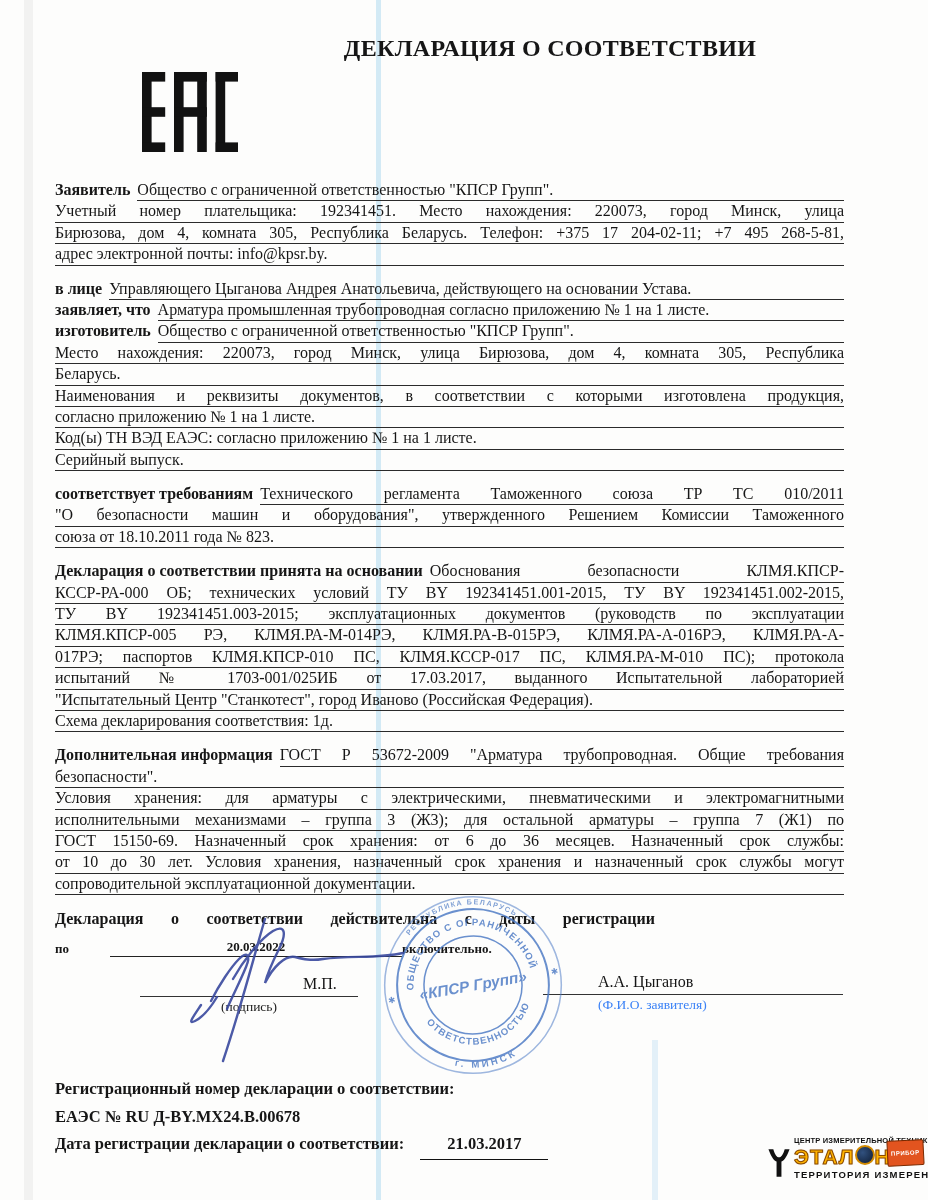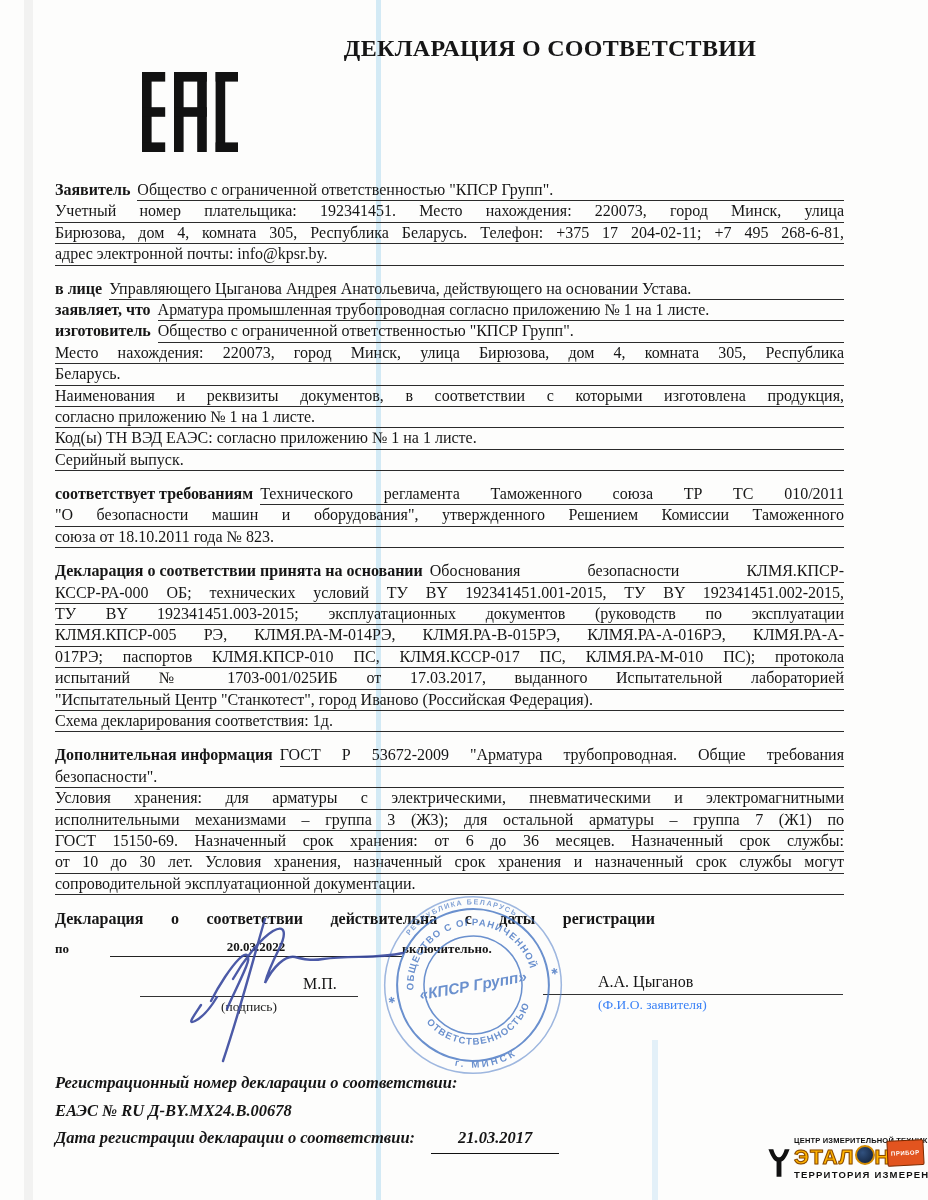--- a/index.html
+++ b/index.html
@@ -39,21 +39,21 @@
   .sig-right .cap{margin-left:55px;font-size:13.5px;margin-top:2px;color:#3b82f6;}
   .stamp{position:absolute;left:322px;top:-20px;opacity:.82;transform:rotate(-10deg);z-index:1;}
   .stamp text{fill:#4b79c4;font-family:"Liberation Sans",sans-serif;}
   .st-sm{font-size:7.5px;letter-spacing:1.5px;font-weight:bold;opacity:.85;}
   .st-md{font-size:10px;letter-spacing:1.2px;font-weight:bold;}
   .st-city{font-size:10px;letter-spacing:3px;font-weight:bold;}
   .st-center{font-size:16px;font-weight:bold;font-style:italic;}
   .st-star{font-size:9px;}
   .autograph{position:absolute;left:60px;top:-8px;z-index:2;}
 
-  .footer{margin-top:10px;font-style:italic;}
+  .footer{margin-top:16px;}
   .freg{font-weight:bold;font-size:16.5px;line-height:27.5px;}
   .fdate{display:inline-block;min-width:128px;border-bottom:1.8px solid #111;
          text-align:center;margin-left:12px;padding-bottom:1px;}
 
   .etalon{position:absolute;left:766px;top:1136px;width:160px;display:flex;align-items:flex-start;
           font-family:"Liberation Sans",sans-serif;}
   .fork{margin-top:12px;flex:0 0 auto;}
   .et-col{margin-left:2px;}
   .et-top{font-size:7.5px;font-weight:bold;letter-spacing:.2px;color:#111;white-space:nowrap;}
   .et-brand{position:relative;font-size:21px;font-weight:bold;letter-spacing:1px;color:#ffb300;
@@ -97,21 +97,21 @@
     <div id="sections">
         <div class="sec">
           <div class="ln">
             <span class="lbl">Заявитель</span>
             <span class="val">Общество с ограниченной ответственностью "КПСР Групп".</span>
           </div>
           <div class="ln">
             <span class="val jl">Учетный номер плательщика: 192341451. Место нахождения: 220073, город Минск, улица</span>
           </div>
           <div class="ln">
-            <span class="val jl">Бирюзова, дом 4, комната 305, Республика Беларусь. Телефон: +375 17 204-02-11; +7 495 268-6-81,</span>
+            <span class="val jl">Бирюзова, дом 4, комната 305, Республика Беларусь. Телефон: +375 17 204-02-11; +7 495 268-5-81,</span>
           </div>
           <div class="ln">
             <span class="val">адрес электронной почты: info@kpsr.by.</span>
           </div>
         </div>
         <div class="sec">
           <div class="ln">
             <span class="lbl">в лице</span>
             <span class="val">Управляющего Цыганова Андрея Анатольевича, действующего на основании Устава.</span>
           </div>

